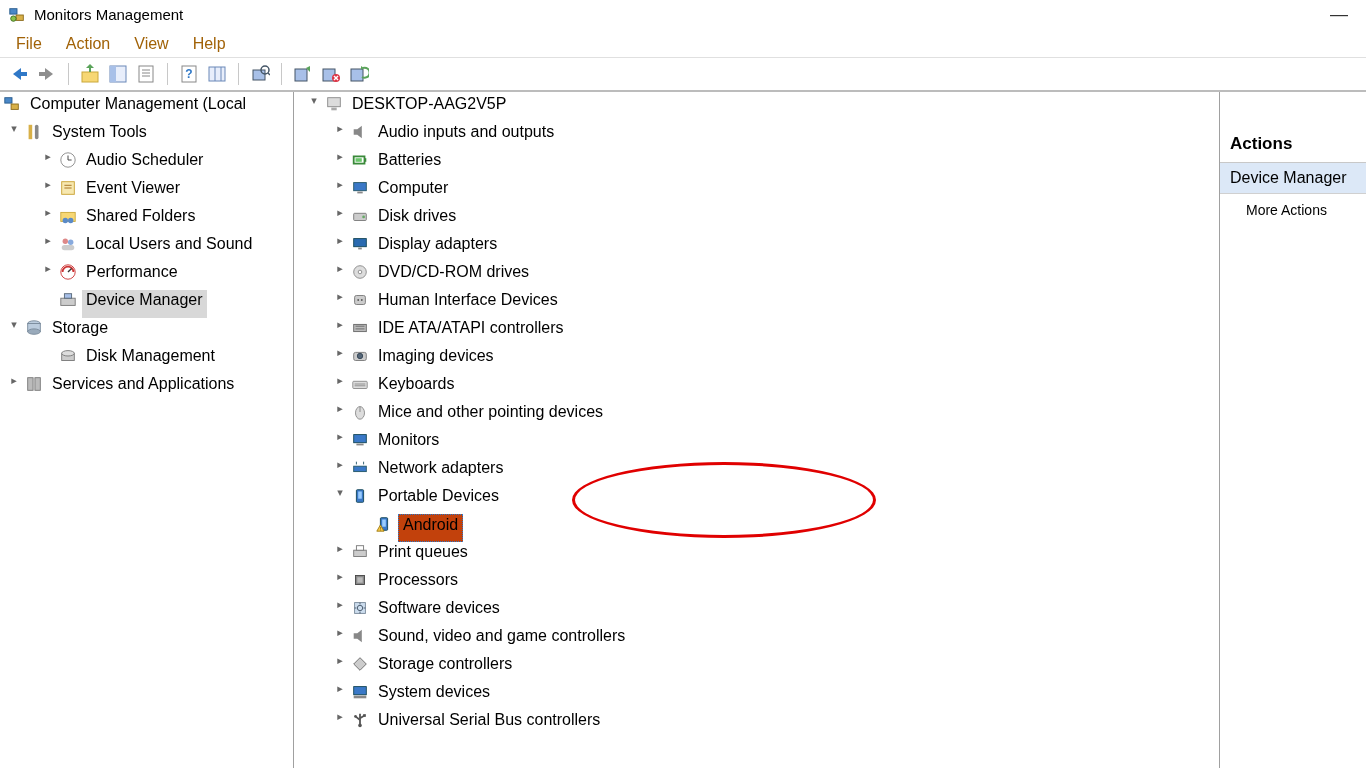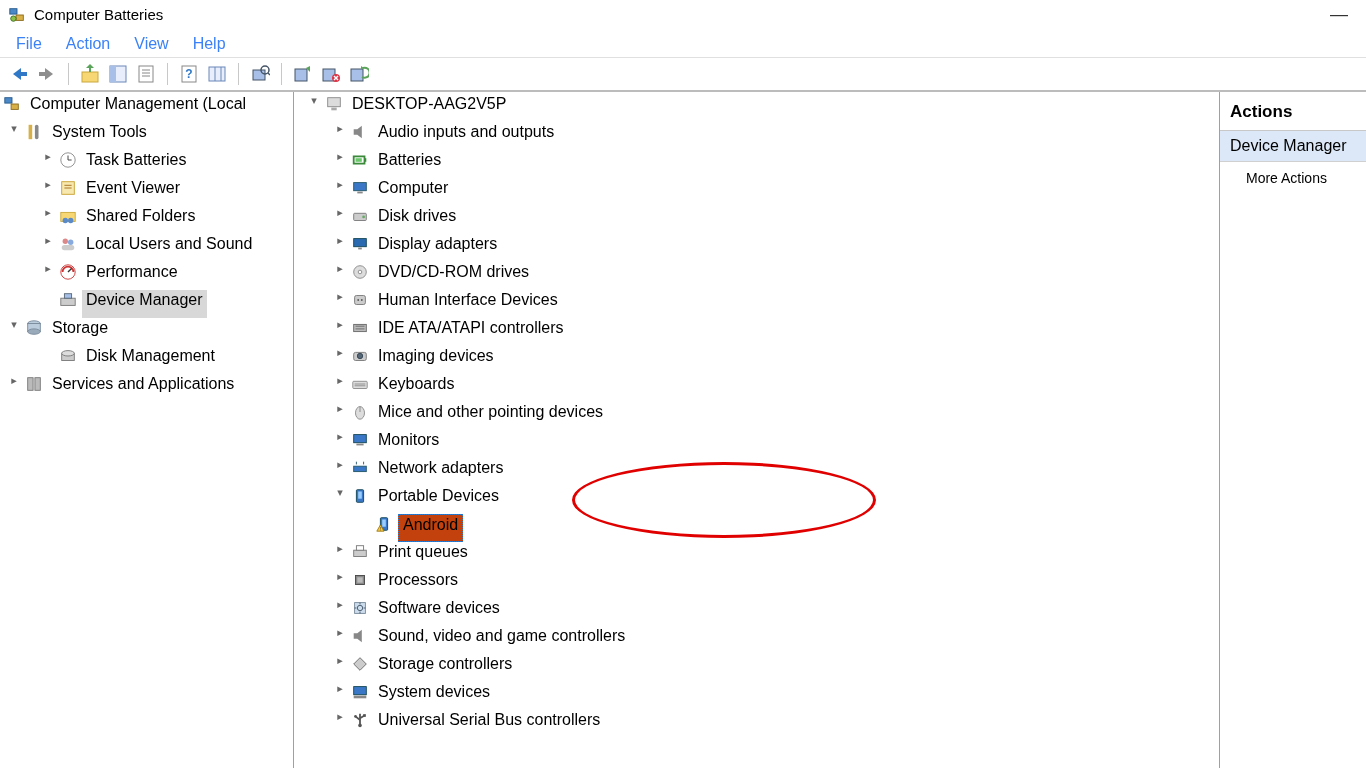--- a/index.html
+++ b/index.html
@@ -4,21 +4,21 @@
 <style>
 * { margin: 0; padding: 0; box-sizing: border-box; font-family: "Segoe UI", Tahoma, sans-serif; }
 body { background: #fff; width: 1366px; height: 768px; overflow: hidden; user-select: none; }
 
 .titlebar { height: 30px; display: flex; align-items: center; padding: 0 8px; border-bottom: 1px solid transparent; }
 .titlebar .app-icon { width: 18px; height: 18px; margin-right: 8px; }
 .titlebar .title { font-size: 15px; color: #000; flex: 1; }
 .titlebar .win-btn { font-size: 18px; padding: 0 10px; color: #333; }
 
 .menubar { height: 28px; display: flex; align-items: center; padding: 0 6px; border-bottom: 1px solid #e0e0e0; gap: 4px; }
-.menubar .mitem { font-size: 16px; padding: 2px 10px; color: #3b82f6; }
+.menubar .mitem { font-size: 16px; padding: 2px 10px; color: #a16207; }
 
 .toolbar { height: 34px; display: flex; align-items: center; padding: 0 6px; border-bottom: 2px solid #bcbcbc; gap: 2px; }
 .toolbar .tbtn { width: 26px; height: 26px; display: inline-flex; align-items: center; justify-content: center; }
 .toolbar .sep { width: 1px; height: 22px; background: #c8c8c8; margin: 0 6px; }
 
 .content { display: flex; height: calc(768px - 30px - 28px - 34px); }
 .panel-left { width: 294px; border-right: 1px solid #a0a0a0; overflow: hidden; padding-top: 2px; }
 .panel-mid  { flex: 1; border-right: 1px solid #a0a0a0; overflow: hidden; padding-top: 2px; position: relative; }
 .panel-right{ width: 146px; overflow: hidden; }
 
@@ -29,40 +29,40 @@
 .tree-row .lbl { padding: 1px 4px; }
 .tree-row.highlighted .lbl { background: #c2410c; border: 1px dotted #2a7bd0; }
 
 .ind0 { padding-left: 2px; }
 .ind1 { padding-left: 4px; }
 .ind2 { padding-left: 38px; }
 .dind0 { padding-left: 10px; }
 .dind1 { padding-left: 36px; }
 .dind2 { padding-left: 80px; }
 
-.actions-header { background: #fff; border-bottom: 1px solid #c8c8c8; padding: 10px 10px 8px; font-size: 17px; font-weight: 600; }
+.actions-header { background: #fff; border-bottom: 1px solid #c8c8c8; padding: 10px 10px 8px; font-size: 17px; font-weight: 600; margin-top: 32px; }
 .actions-sel { background: #dce8f7; padding: 6px 10px; font-size: 16px; border-bottom: 1px solid #d0d0d0; white-space: nowrap; overflow: hidden; }
 .actions-item { padding: 8px 26px; font-size: 14px; white-space: nowrap; overflow: hidden; }
 
 .annot-ellipse { position: absolute; border: 3px solid #e00000; border-radius: 50%; pointer-events: none; }
 
 svg { display: block; }
 </style>
 </head>
 <body>
 
 <div class="titlebar">
   <span class="app-icon">
     <svg viewBox="0 0 20 20">
         <rect x="2" y="3" width="8" height="6" fill="#4a88c7" stroke="#265a8c"></rect>
         <rect x="9" y="10" width="8" height="6" fill="#d8b048" stroke="#8a6a1a"></rect>
         <circle cx="6" cy="14" r="3" fill="#8bc34a" stroke="#3a6a1a"></circle>
       </svg>
   </span>
-  <span class="title">Computer Batteries</span>
+  <span class="title">Monitors Management</span>
   <span class="win-btn">—</span>
 </div>
 
 <div class="menubar">
   <span class="mitem">File</span>
   <span class="mitem">Action</span>
   <span class="mitem">View</span>
   <span class="mitem">Help</span>
 </div>
 
@@ -171,21 +171,21 @@
     </div>
     <div class="tree-row ind2">
       <span class="twisty">▸</span>
       <span class="ico">
           <svg viewBox="0 0 20 20" width="18" height="18">
             <circle cx="10" cy="10" r="8" fill="#fff" stroke="#888"></circle>
             <line x1="10" y1="10" x2="10" y2="5" stroke="#333"></line>
             <line x1="10" y1="10" x2="14" y2="10" stroke="#333"></line>
           </svg>
         </span>
-      <span class="lbl">Task Batteries</span>
+      <span class="lbl">Audio Scheduler</span>
     </div>
     <div class="tree-row ind2">
       <span class="twisty">▸</span>
       <span class="ico">
           <svg viewBox="0 0 20 20" width="18" height="18">
             <rect x="3" y="3" width="14" height="14" fill="#f7e8b0" stroke="#c8a030"></rect>
             <line x1="6" y1="7" x2="14" y2="7" stroke="#a06a1a"></line>
             <line x1="6" y1="10" x2="14" y2="10" stroke="#a06a1a"></line>
           </svg>
         </span>

